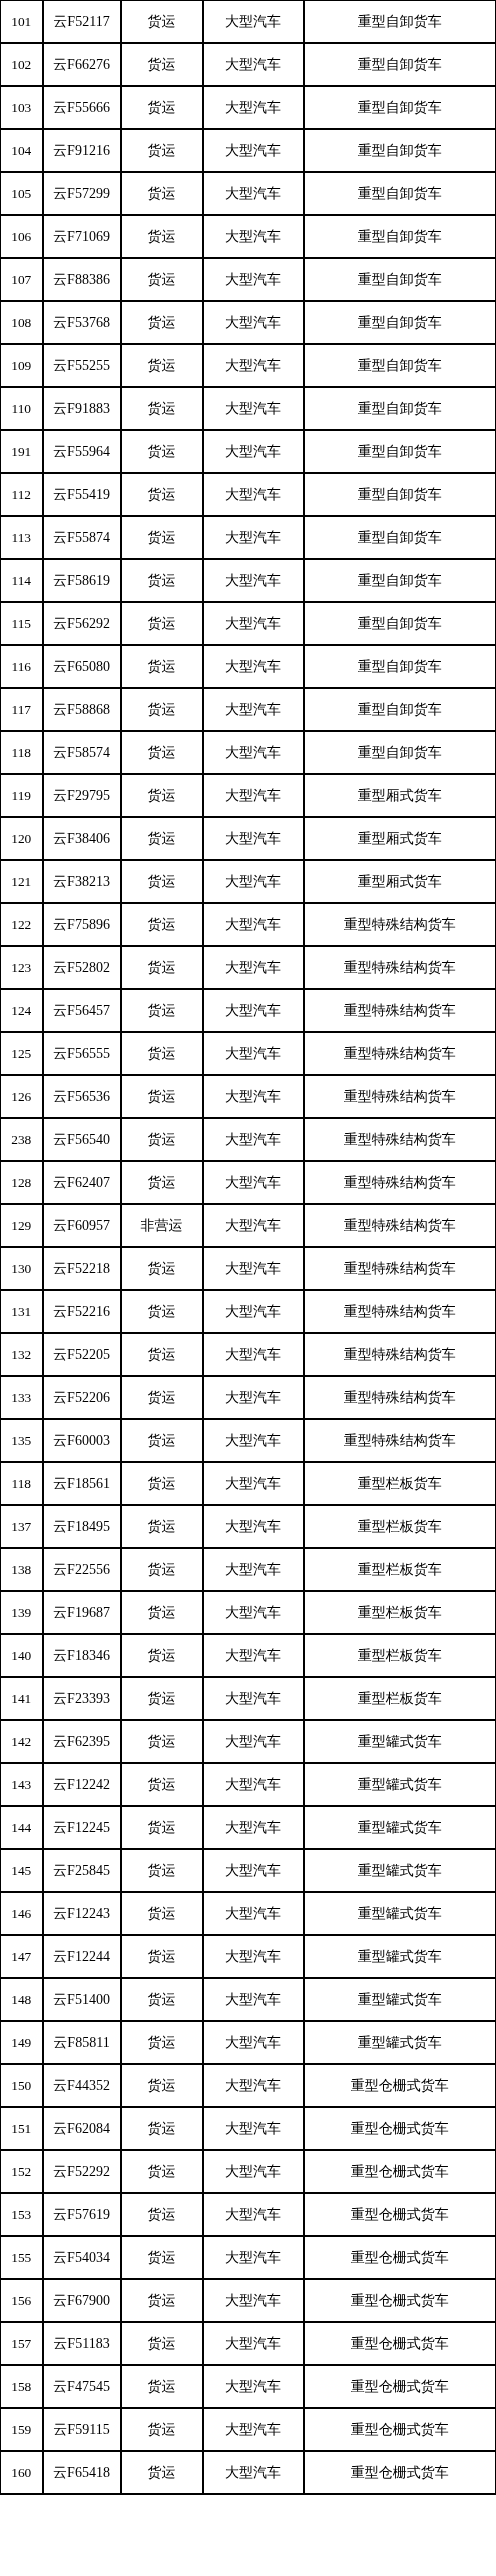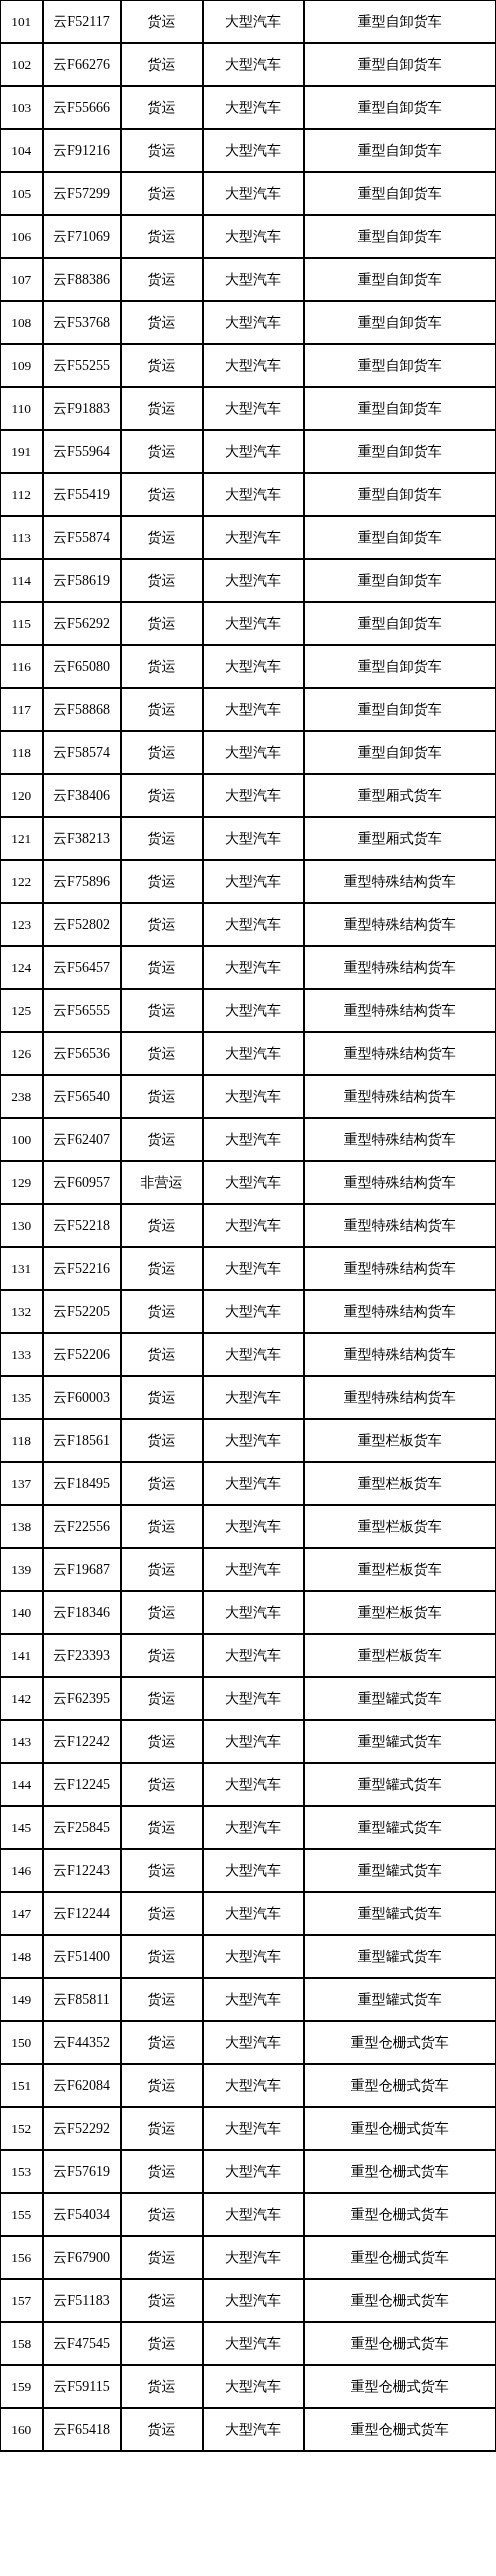--- a/index.html
+++ b/index.html
@@ -170,20 +170,27 @@
     <td>重型自卸货车</td>
   </tr>
       <tr>
     <td class="num-cell">118</td>
     <td>云F58574</td>
     <td>货运</td>
     <td>大型汽车</td>
     <td>重型自卸货车</td>
   </tr>
       <tr>
+    <td class="num-cell">119</td>
+    <td>云F29795</td>
+    <td>货运</td>
+    <td>大型汽车</td>
+    <td>重型厢式货车</td>
+  </tr>
+      <tr>
     <td class="num-cell">120</td>
     <td>云F38406</td>
     <td>货运</td>
     <td>大型汽车</td>
     <td>重型厢式货车</td>
   </tr>
       <tr>
     <td class="num-cell">121</td>
     <td>云F38213</td>
     <td>货运</td>
@@ -226,21 +233,21 @@
     <td>重型特殊结构货车</td>
   </tr>
       <tr>
     <td class="num-cell">238</td>
     <td>云F56540</td>
     <td>货运</td>
     <td>大型汽车</td>
     <td>重型特殊结构货车</td>
   </tr>
       <tr>
-    <td class="num-cell">100</td>
+    <td class="num-cell">128</td>
     <td>云F62407</td>
     <td>货运</td>
     <td>大型汽车</td>
     <td>重型特殊结构货车</td>
   </tr>
       <tr>
     <td class="num-cell">129</td>
     <td>云F60957</td>
     <td>非营运</td>
     <td>大型汽车</td>

